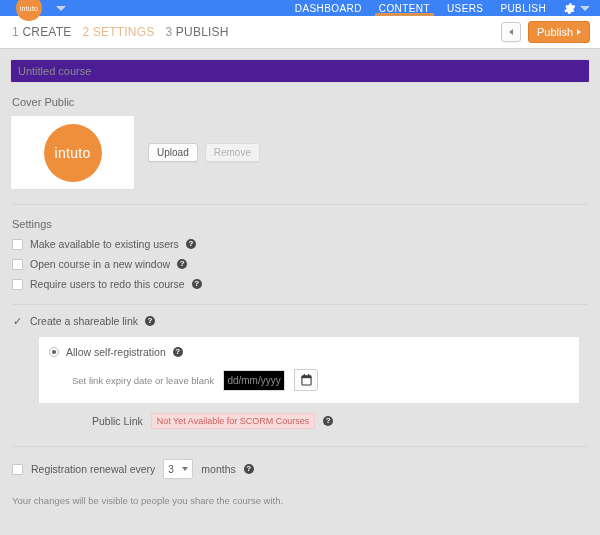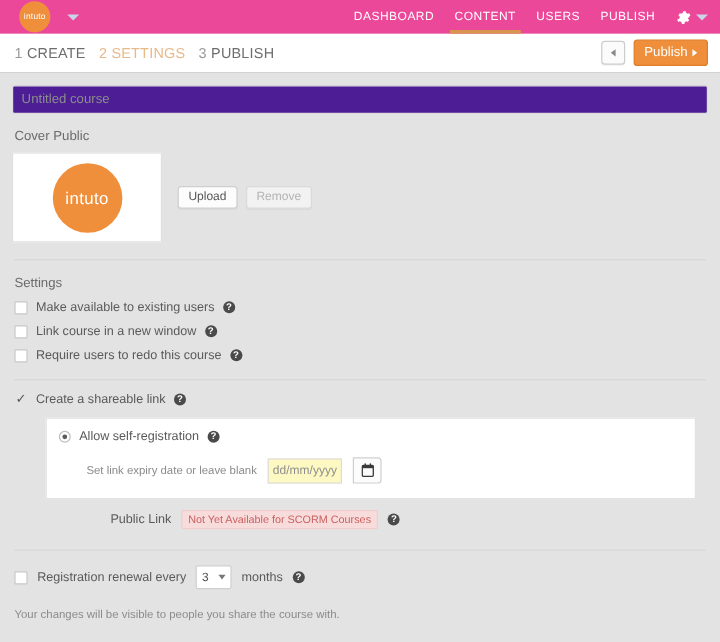--- a/index.html
+++ b/index.html
@@ -5,22 +5,22 @@
   * { box-sizing: border-box; margin: 0; padding: 0; }
   html, body {
     width: 600px; height: 535px;
     background: #e3e3e3;
     font-family: "Liberation Sans", sans-serif;
     overflow: hidden;
   }
 
   
   .topnav {
-    height: 28px;
-    background: #ec4899;
+    height: 16px;
+    background: #3b82f6;
     display: flex;
     align-items: center;
     padding: 0 10px 0 16px;
     position: relative;
   }
   .logo-wrap { display: flex; align-items: center; gap: 14px; }
   .logo-circle {
     width: 26px; height: 26px; border-radius: 50%;
     background: #ef8f3c;
     display: flex; align-items: center; justify-content: center;
@@ -198,21 +198,21 @@
     flex: none;
   }
   .radio .dot { width: 4px; height: 4px; border-radius: 50%; background: #5a5a5a; }
   .expiry-row {
     display: flex; align-items: center; gap: 9px;
     margin: 11px 0 0 23px;
   }
   .expiry-label { font-size: 9.5px; color: #8a8a8a; }
   .date-input {
     width: 62px; height: 21px;
-    background: #fef9c3;
+    background: #000000;
     border: 1px solid #dcdcdc;
     font-size: 10px; color: #8e8e8e;
     display: flex; align-items: center; justify-content: center;
   }
   .cal-btn {
     width: 24px; height: 22px;
     background: #fcfcfc;
     border: 1px solid #cfcfcf;
     border-radius: 0 3px 3px 0;
     display: flex; align-items: center; justify-content: center;
@@ -348,21 +348,21 @@
   <div class="section-label">Settings</div>
 
   <div class="chk-row">
     <div class="chkbox"></div>
     <span class="chk-label">Make available to existing users</span>
     <span class="help-icon">?</span>
   </div>
 
   <div class="chk-row">
     <div class="chkbox"></div>
-    <span class="chk-label">Link course in a new window</span>
+    <span class="chk-label">Open course in a new window</span>
     <span class="help-icon">?</span>
   </div>
 
   <div class="chk-row">
     <div class="chkbox"></div>
     <span class="chk-label">Require users to redo this course</span>
     <span class="help-icon">?</span>
   </div>
 
   <div class="divider"></div>

